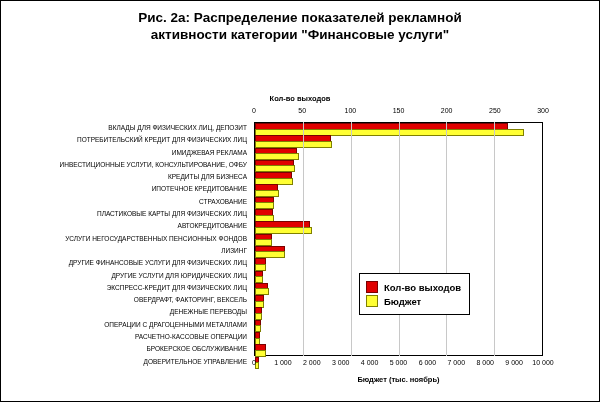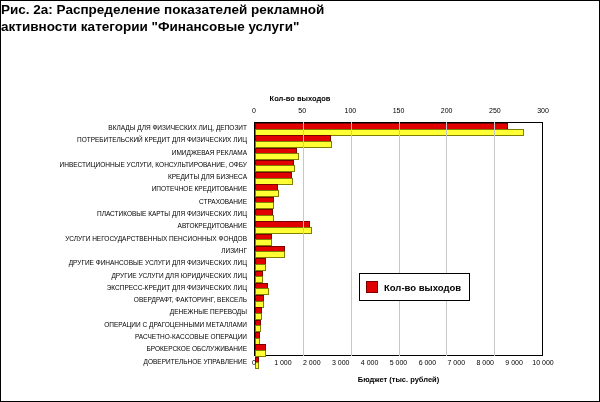--- a/index.html
+++ b/index.html
@@ -6,22 +6,22 @@
   body{
     width:600px;height:402px;
     background:#ffffff;
     font-family:"Liberation Sans", sans-serif;
     overflow:hidden;
     position:relative;
     border:1px solid #000;
     box-sizing:border-box;
   }
   #title-block{
-    text-align:left;
-    padding-top:0;
+    text-align:center;
+    padding-top:8px;
   }
   #chart-title{
     font-size:13.5px;
     font-weight:bold;
     color:#000;
     line-height:17px;
     white-space:pre-line;
   }
   #chart-subtitle{
     font-size:10.5px;
@@ -294,22 +294,26 @@
       <span class="tick" style="left: 30%;">3 000</span>
       <span class="tick" style="left: 40%;">4 000</span>
       <span class="tick" style="left: 50%;">5 000</span>
       <span class="tick" style="left: 60%;">6 000</span>
       <span class="tick" style="left: 70%;">7 000</span>
       <span class="tick" style="left: 80%;">8 000</span>
       <span class="tick" style="left: 90%;">9 000</span>
       <span class="tick" style="left: 100%;">10 000</span>
     </div>
 
-  <div id="bottom-axis-label">Бюджет (тыс. рублей)</div>
+  <div id="bottom-axis-label">Бюджет (тыс. ноябрь)</div>
 
   <div id="legend">
     <div class="legend-item">
       <span class="legend-swatch red"></span>
       <span class="legend-label">Кол-во выходов</span>
     </div>
+    <div class="legend-item">
+      <span class="legend-swatch yellow"></span>
+      <span class="legend-label">Бюджет</span>
+    </div>
   </div>
 
 </div>
 
 </body></html>

